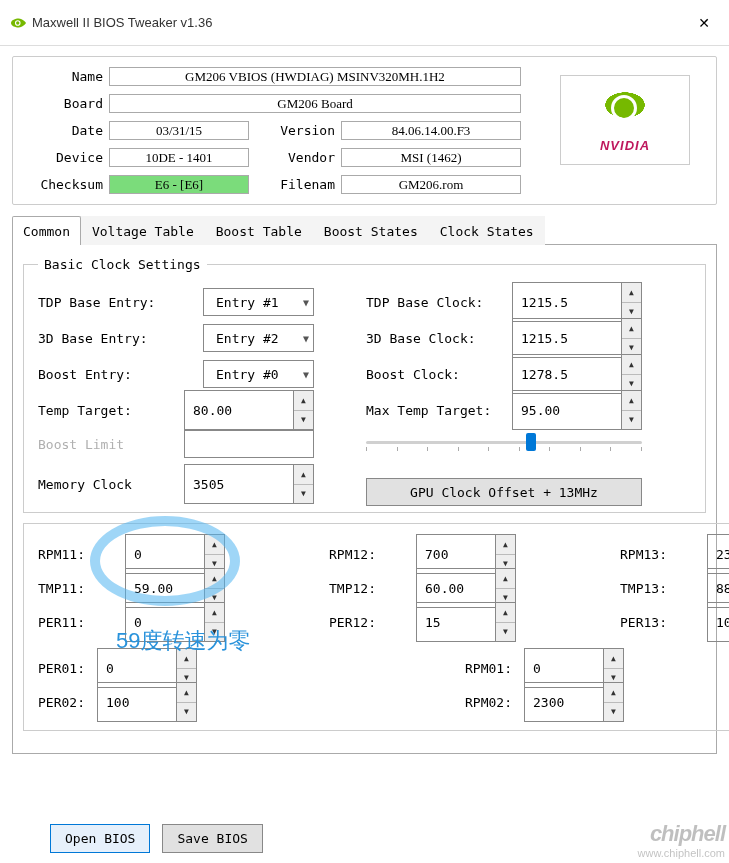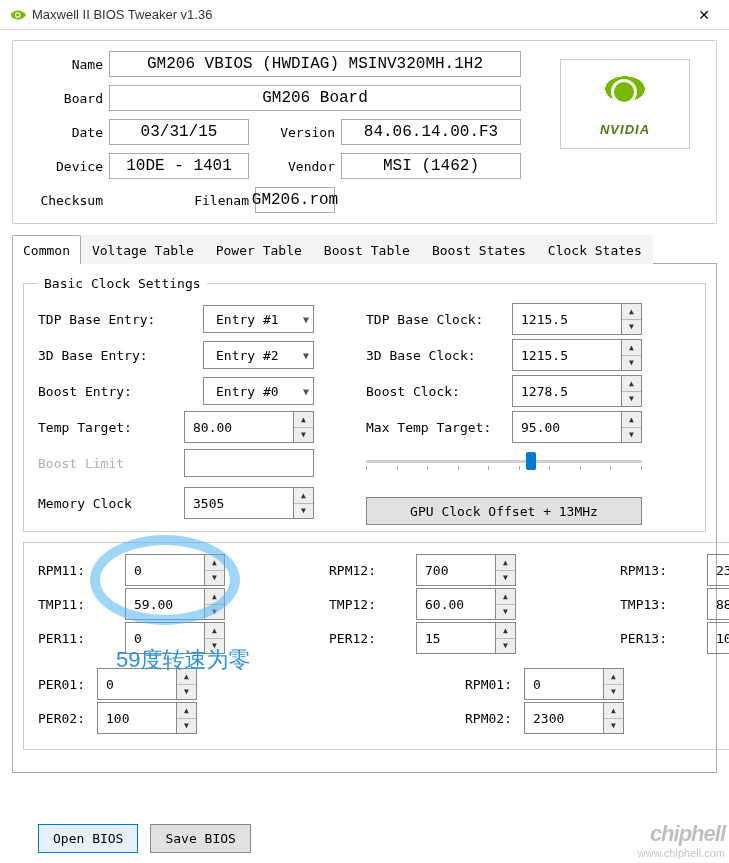--- a/index.html
+++ b/index.html
@@ -6,21 +6,21 @@
   body {
     font-family: "SimSun", "Consolas", monospace;
     font-size: 13px;
     background: #fff;
     width: 729px;
     height: 863px;
     overflow: hidden;
     position: relative;
   }
   .titlebar {
-    height: 30px;
+    height: 46px;
     border-bottom: 1px solid #ddd;
     display: flex;
     align-items: center;
     padding: 0 2px;
     font-family: -apple-system, "Segoe UI", sans-serif;
     font-size: 13px;
   }
   .titlebar .icon { width: 18px; height: 18px; margin: 0 6px; }
   .titlebar .title { flex: 1; color: #333; }
   .titlebar .close {
@@ -32,28 +32,28 @@
     border: 1px solid #ccc;
     border-radius: 2px;
     margin: 10px 12px;
     padding: 10px;
     position: relative;
   }
   .info-grid { display: grid; grid-template-columns: 80px 140px 80px 180px; gap: 8px 6px; align-items: center; }
   .info-grid .lbl { text-align: right; color: #000; }
   .readonly {
     border: 1px solid #aaa;
-    height: 26px;
+    height: 19px;
     padding: 0 6px;
     display: flex;
     align-items: center;
     justify-content: center;
     background: #fff;
-    font-family: Liberation Mono, monospace;
-    font-size: 16px;
+    font-family: Liberation Serif, serif;
+    font-size: 13px;
   }
   .readonly.wide { grid-column: 2 / span 3; }
   .checksum-val { background: #7bdc7b; }
   .logo-box {
     position: absolute;
     right: 26px; top: 18px;
     width: 130px; height: 90px;
     border: 1px solid #ccc;
     background: #fff;
     display: flex; flex-direction: column;
@@ -63,21 +63,21 @@
     width: 56px; height: 36px;
     background: radial-gradient(ellipse 28px 18px at 50% 50%, #76b900 0%, #76b900 70%, transparent 71%);
     position: relative;
   }
   .nvidia-eye::after {
     content: "";
     position: absolute; left: 14px; top: 8px;
     width: 20px; height: 20px; border-radius: 50%;
     border: 3px solid #fff;
   }
-  .nvidia-text { font-family: sans-serif; font-style: italic; font-weight: bold; letter-spacing: 1px; margin-top: 15px; color: #4d7c0f; }
+  .nvidia-text { font-family: sans-serif; font-style: italic; font-weight: bold; letter-spacing: 1px; margin-top: 15px; color: #be185d; }
   
   .tabstrip {
     display: flex;
     margin: 0 12px;
     border-bottom: 1px solid #aaa;
   }
   .tab {
     padding: 7px 10px 6px 10px;
     border: 1px solid transparent;
     border-bottom: none;
@@ -110,21 +110,21 @@
     height: 28px;
     border: 1px solid #888;
     background: #fff;
     font-family: inherit;
     font-size: 13px;
     display: flex; align-items: center;
   }
   .select { padding: 0 4px 0 12px; justify-content: space-between; margin-left: 19px; }
   .select .chev { font-size: 10px; color: #555; }
   .spinner {
-    display: flex; height: 32px;
+    display: flex; height: 40px;
     border: 1px solid #888;
   }
   .spinner .val { flex:1; padding: 0 0 0 8px; display:flex; align-items:center; border:none; }
   .spinner .btns { width: 20px; display:flex; flex-direction:column; border-left:1px solid #888; }
   .spinner .btns div { flex:1; display:flex; align-items:center; justify-content:center; font-size:8px; color:#333; border-bottom:1px solid #bbb; background:#eee;}
   .spinner .btns div:last-child { border-bottom:none; }
   .disabled { color: #b0b0b0; }
   .slider {
     height: 26px;
     position: relative;
@@ -136,21 +136,21 @@
   .btnwide {
     height: 28px; border: 1px solid #888; background: #e1e1e1;
     display:flex; align-items:center; justify-content:center;
     grid-column: 4 / span 2;
     margin-top: 16px;
   }
   .fan-row { display:grid; grid-template-columns: 55px 100px 40px 55px 100px 40px 55px 100px; column-gap:4px; align-items:center; height:34px;gap:32px; }
   .pair-row { display:grid; grid-template-columns: 55px 100px 260px 55px 100px; column-gap:4px; align-items:center; height:34px; }
   .footer {
     position: absolute;
-    bottom: 10px; left: 0;
+    bottom: 10px; left: 12px;
     display: flex; gap: 12px; padding-left: 38px;
   }
   .pushbtn {
     border: 1px solid #0078d7;
     background: #e6f0fb;
     padding: 6px 14px;
     font-family: inherit;
     font-size: 13px;
   }
   .pushbtn.gray { border-color:#888; background:#e1e1e1; }
@@ -201,33 +201,33 @@
     <div class="readonly">03/31/15</div>
     <div class="lbl">Version</div>
     <div class="readonly">84.06.14.00.F3</div>
 
     <div class="lbl">Device</div>
     <div class="readonly">10DE - 1401</div>
     <div class="lbl">Vendor</div>
     <div class="readonly">MSI (1462)</div>
 
     <div class="lbl">Checksum</div>
+    <div class="readonly checksum-val">E6 - [E6]</div>
     <div class="lbl">Filenam</div>
     <div class="readonly">GM206.rom</div>
   </div>
   <div class="logo-box">
     <div class="nvidia-eye"></div>
     <div class="nvidia-text">NVIDIA</div>
   </div>
 </div>
 
 <div class="tabstrip">
   <div class="tab active">Common</div>
   <div class="tab">Voltage Table</div>
-  <div class="tab">Power Table</div>
   <div class="tab">Boost Table</div>
   <div class="tab">Boost States</div>
   <div class="tab">Clock States</div>
 </div>
 
 <div class="tabpage">
 
   <fieldset>
     <legend>Basic Clock Settings</legend>
 

